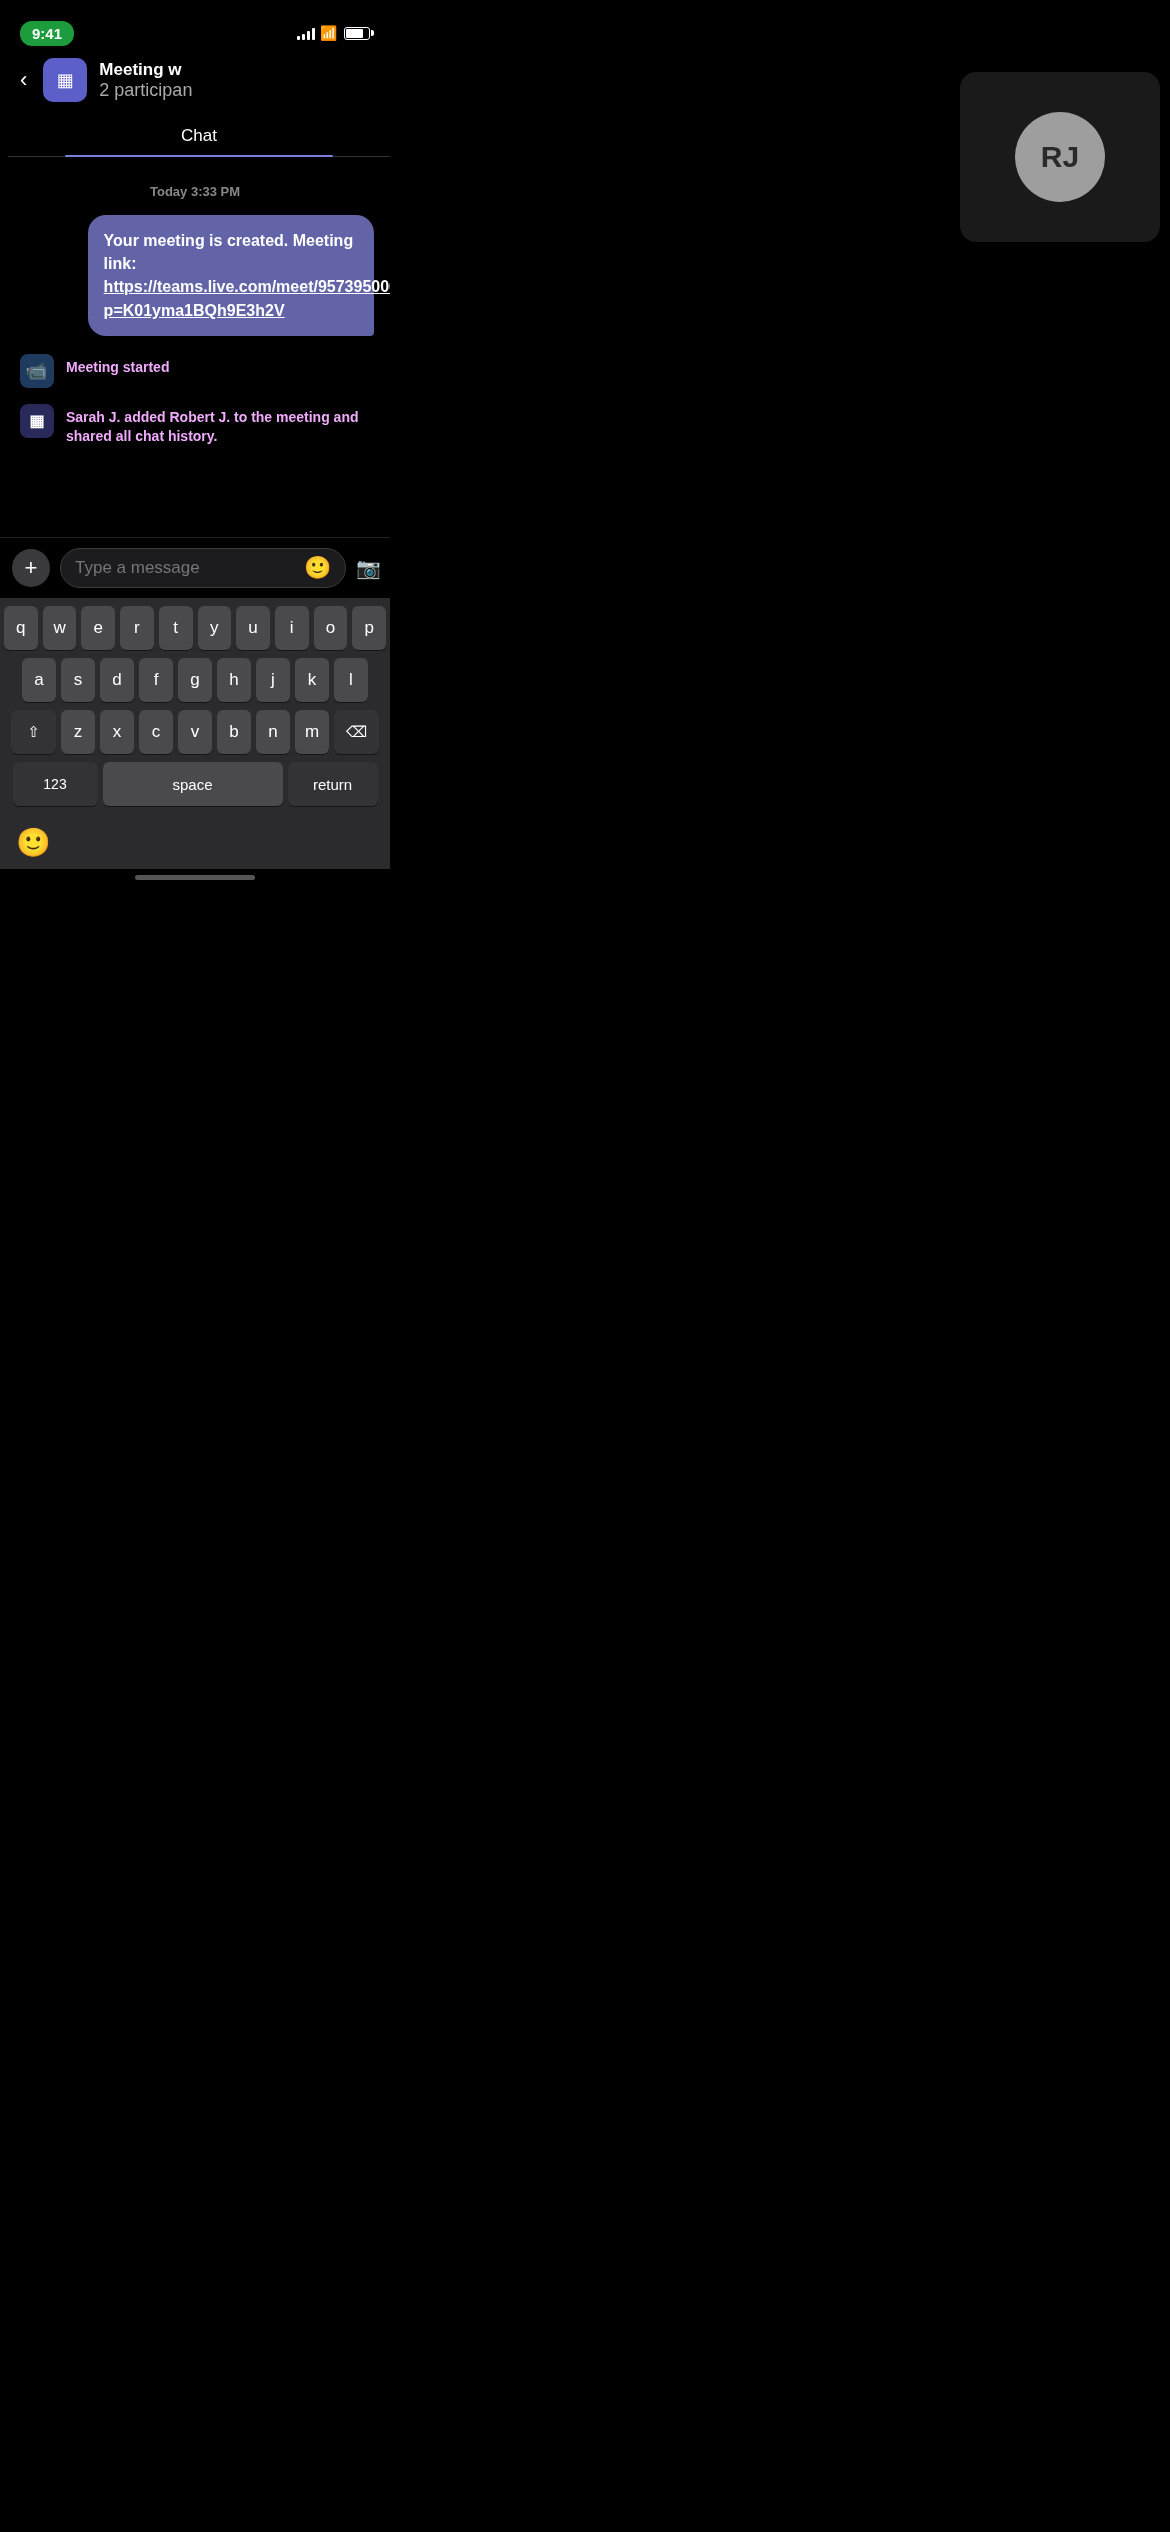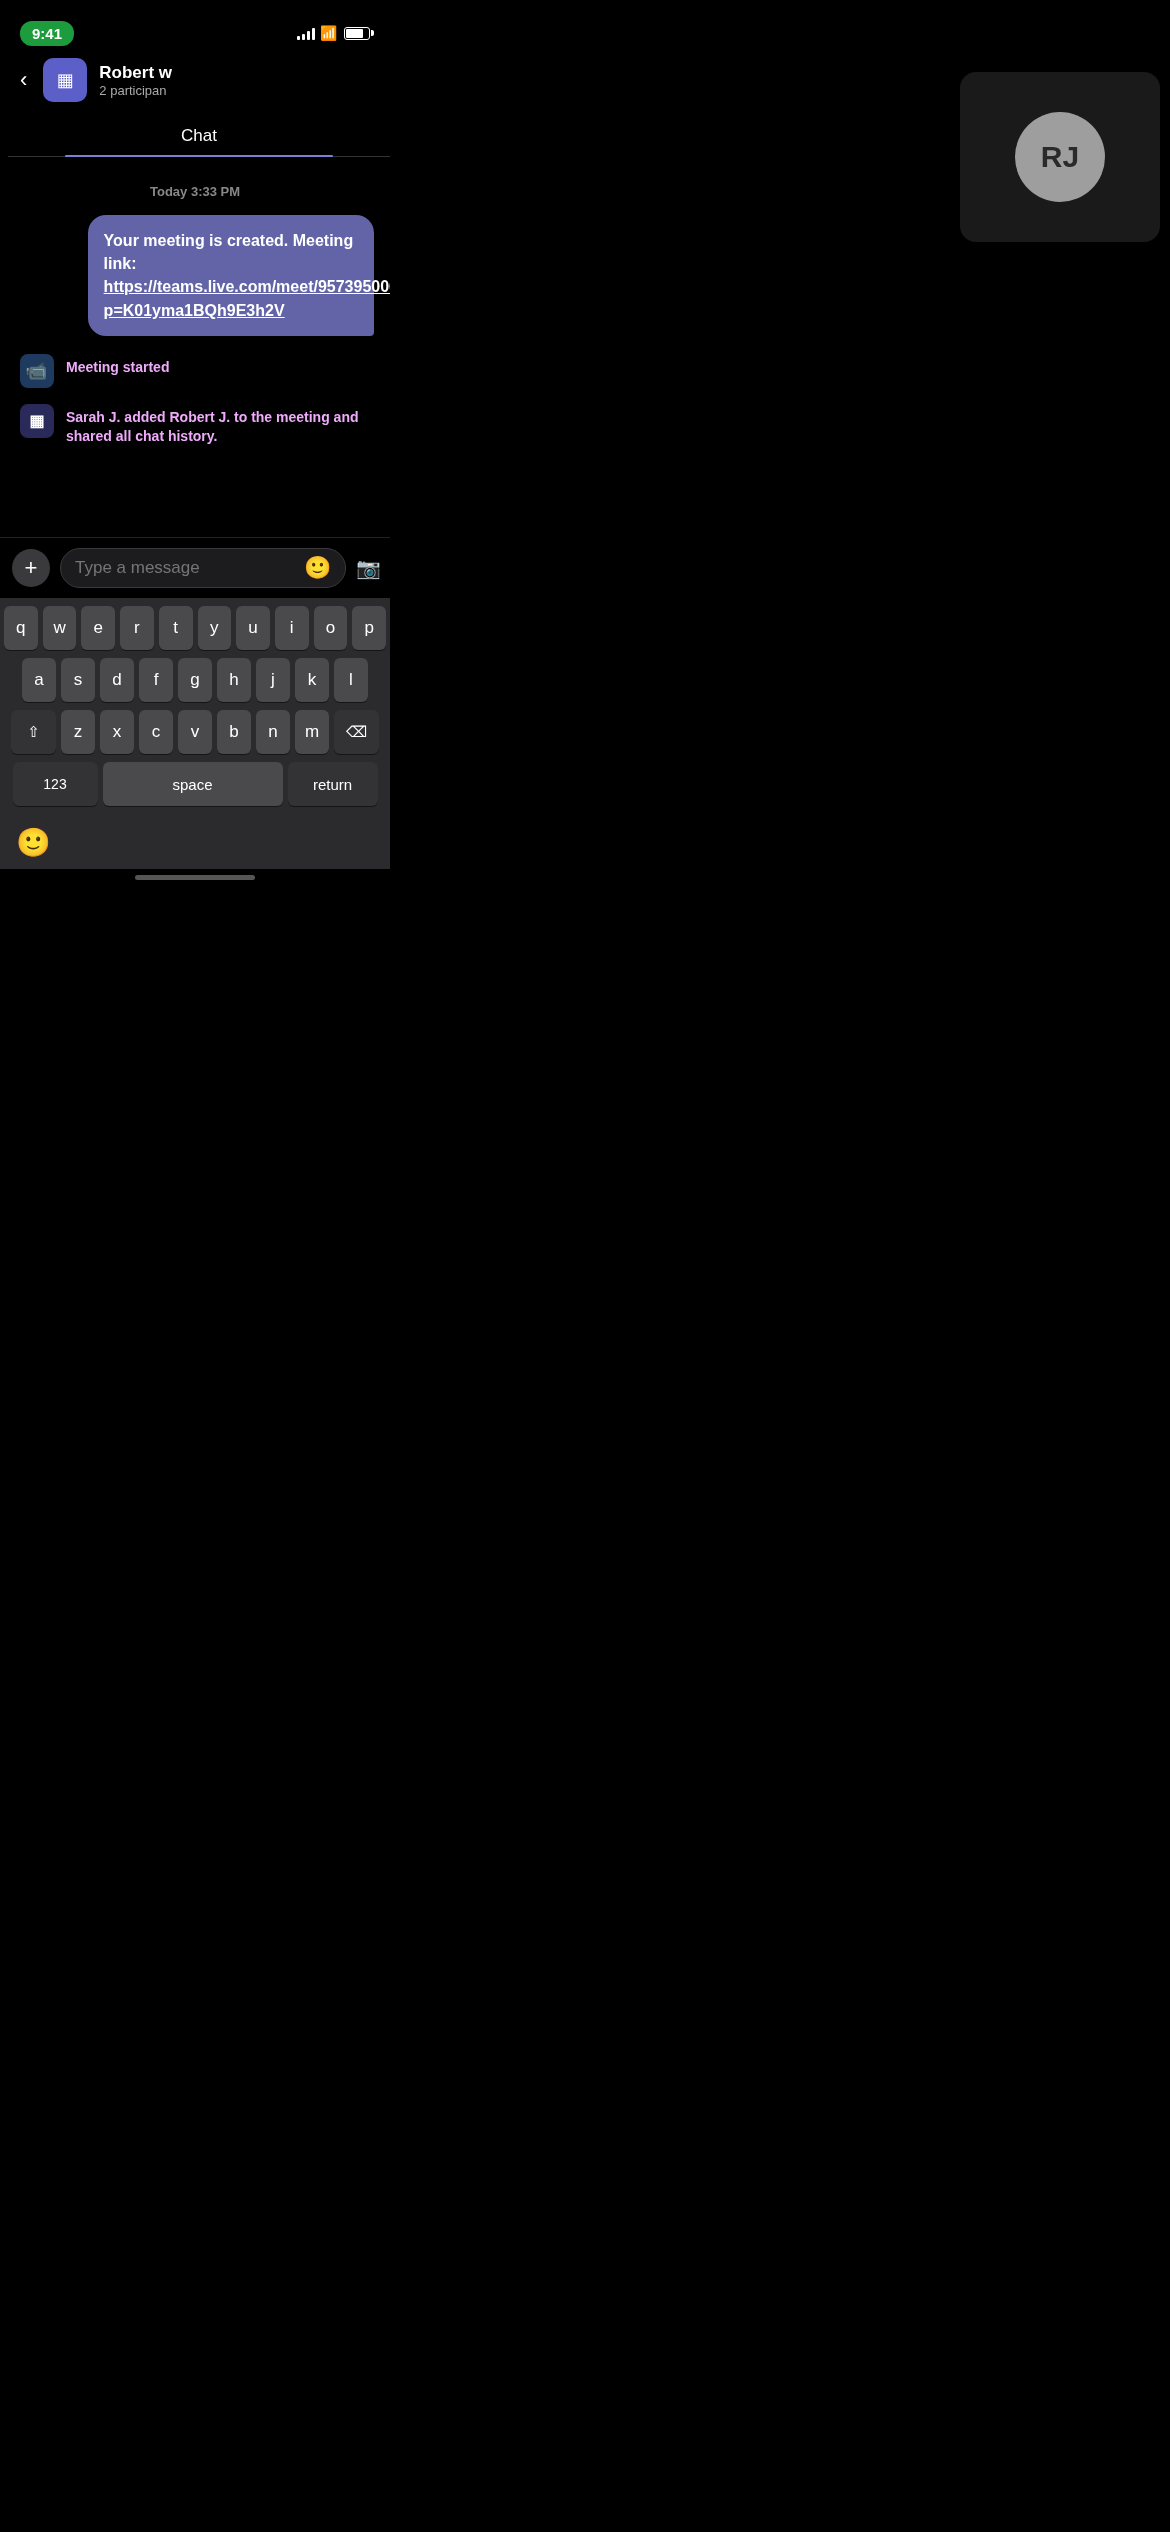--- a/index.html
+++ b/index.html
@@ -114,21 +114,21 @@
     .meeting-title {
       font-size: 17px;
       font-weight: 600;
       color: #fff;
       white-space: nowrap;
       overflow: hidden;
       text-overflow: ellipsis;
       max-width: 160px;
     }
     .meeting-subtitle {
-      font-size: 13px;
+      font-size: 18px;
       color: #aaa;
     }
 
     
     .video-card {
       position: absolute;
       top: 72px;
       right: 10px;
       width: 200px;
       height: 170px;
@@ -408,21 +408,21 @@
     <div class="battery-icon">
       <div class="battery-fill"></div>
     </div>
   </div>
 </div>
 
 <div class="top-nav">
   <div class="back-btn">‹</div>
   <div class="meeting-avatar">▦</div>
   <div class="meeting-info">
-    <div class="meeting-title">Robert w</div>
+    <div class="meeting-title">Meeting w</div>
     <div class="meeting-subtitle">2 participan</div>
   </div>
 </div>
 
 <div class="video-card">
   <div class="video-avatar">RJ</div>
 </div>
 
 <div class="tab-bar">
   <div class="tab-item active">Chat</div>

